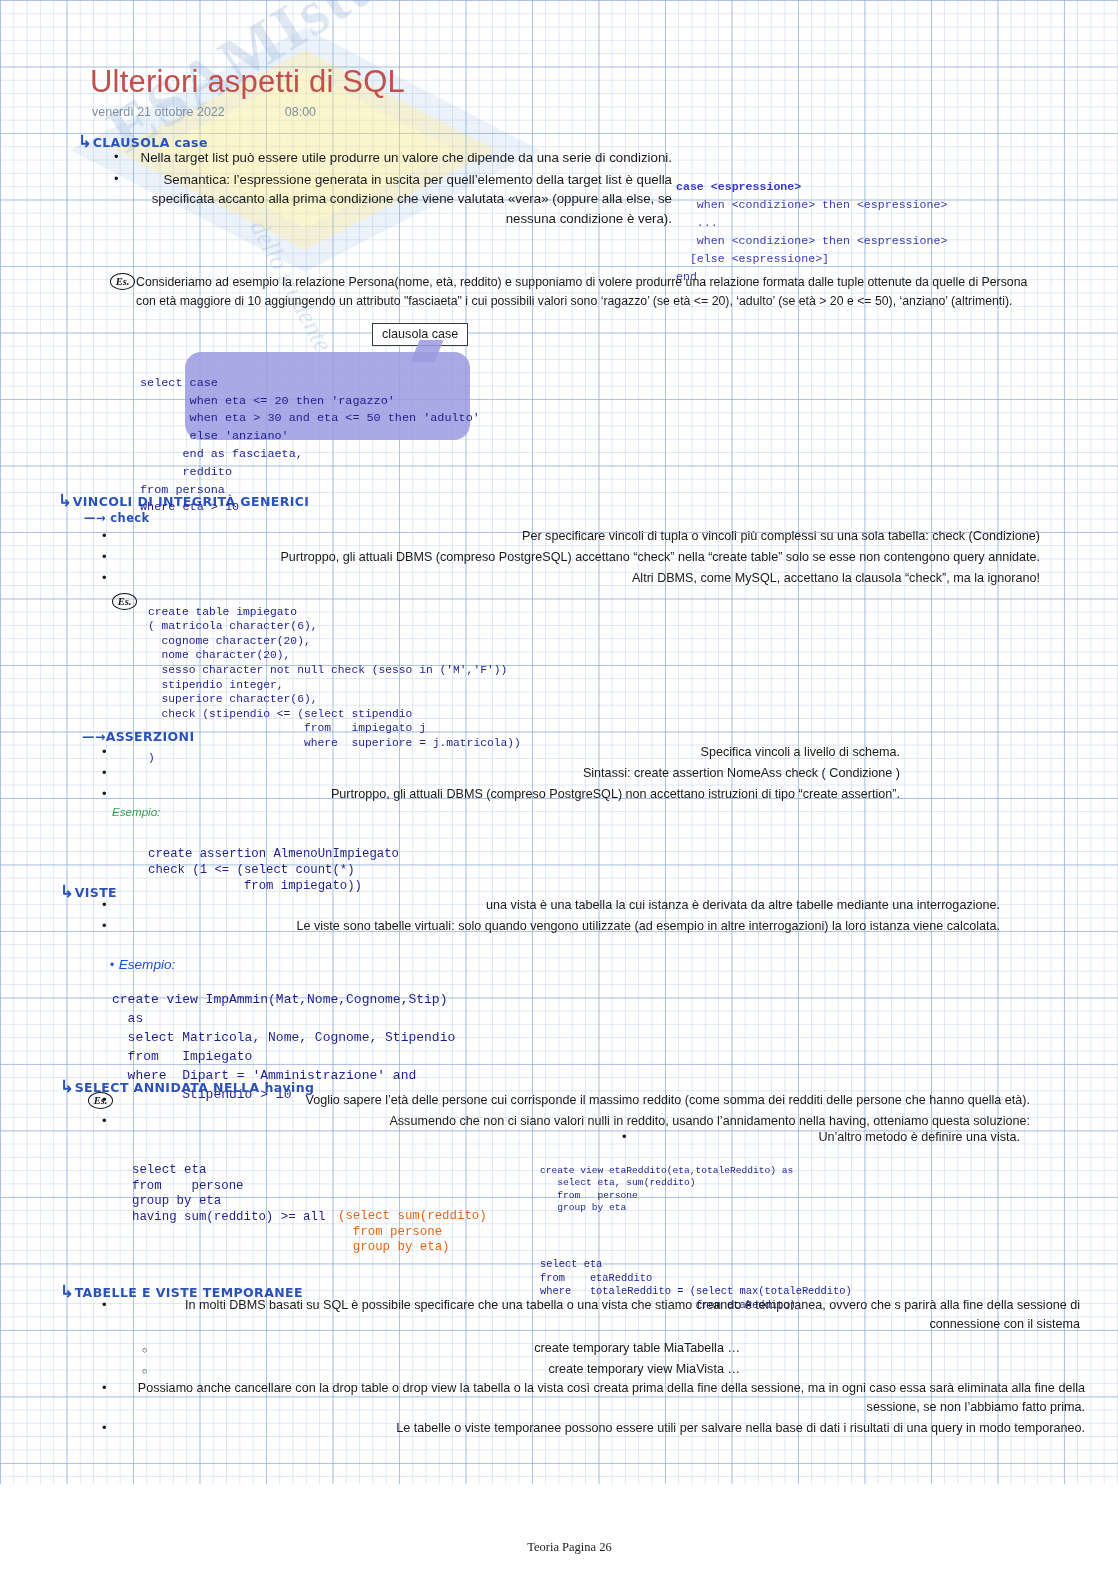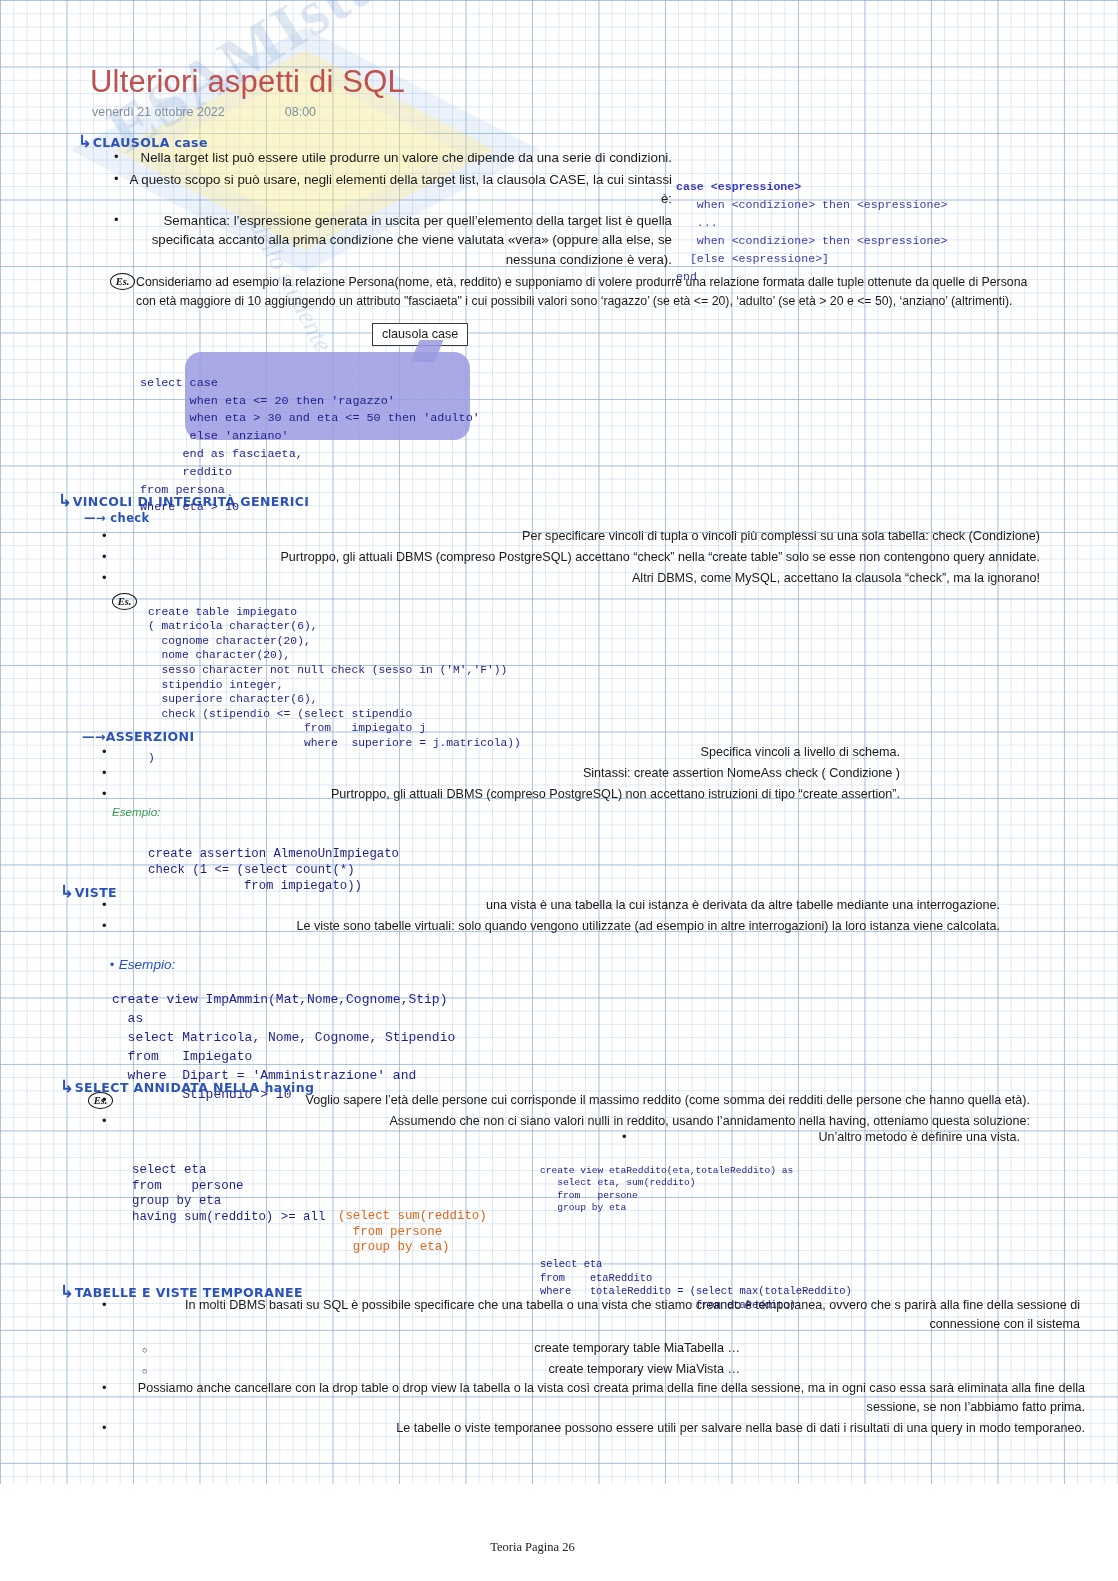--- a/index.html
+++ b/index.html
@@ -137,21 +137,21 @@
     color:#2f9e4f;font-style:italic;font-size:11.6px;
     font-family:"Liberation Sans",sans-serif;
   }
   .esempio-blue{
     color:#1f4fd8;font-style:italic;font-size:13.6px;
   }
 
   
   #footer{
     left:0;top:1540px;width:1065px;text-align:center;
-    font-family:"Liberation Serif",serif;font-size:12.5px;color:#222;
+    font-family:"Liberation Serif",serif;font-size:12.5px;color:#222;padding-left:37px;
   }
 </style>
 </head>
 <body>
 
 <div id="grid"></div>
 <div id="page-white-bottom"></div>
 
 <div id="watermark">
   <svg width="520" height="330" viewBox="0 0 520 330">
@@ -170,21 +170,20 @@
     <span>venerdì 21 ottobre 2022</span><span class="time">08:00</span>
   </div>
 
   <div class="abs hw hw-sec" style="left:78px;top:131px;">
     <span class="hw-arrow">↳</span><span>CLAUSOLA case</span>
   </div>
 
   <div class="abs bl" style="left:112px;top:148px;width:560px;">
     <ul class="plain">
       <li>Nella target list può essere utile produrre un valore che dipende da una serie di condizioni.</li>
-      <li>A questo scopo si può usare, negli elementi della target list, la clausola CASE, la cui sintassi è:</li>
       <li>Semantica: l’espressione generata in uscita per quell’elemento della target list è quella specificata accanto alla prima condizione che viene valutata «vera» (oppure alla else, se nessuna condizione è vera).</li>
     </ul>
   </div>
 
   <div id="syntax-box" class="abs code">
 <span class="kw">case &lt;espressione&gt;</span>
 <span>   when &lt;condizione&gt; then &lt;espressione&gt;</span>
 <span>   ...</span>
 <span>   when &lt;condizione&gt; then &lt;espressione&gt;</span>
 <span>  [else &lt;espressione&gt;]</span>

